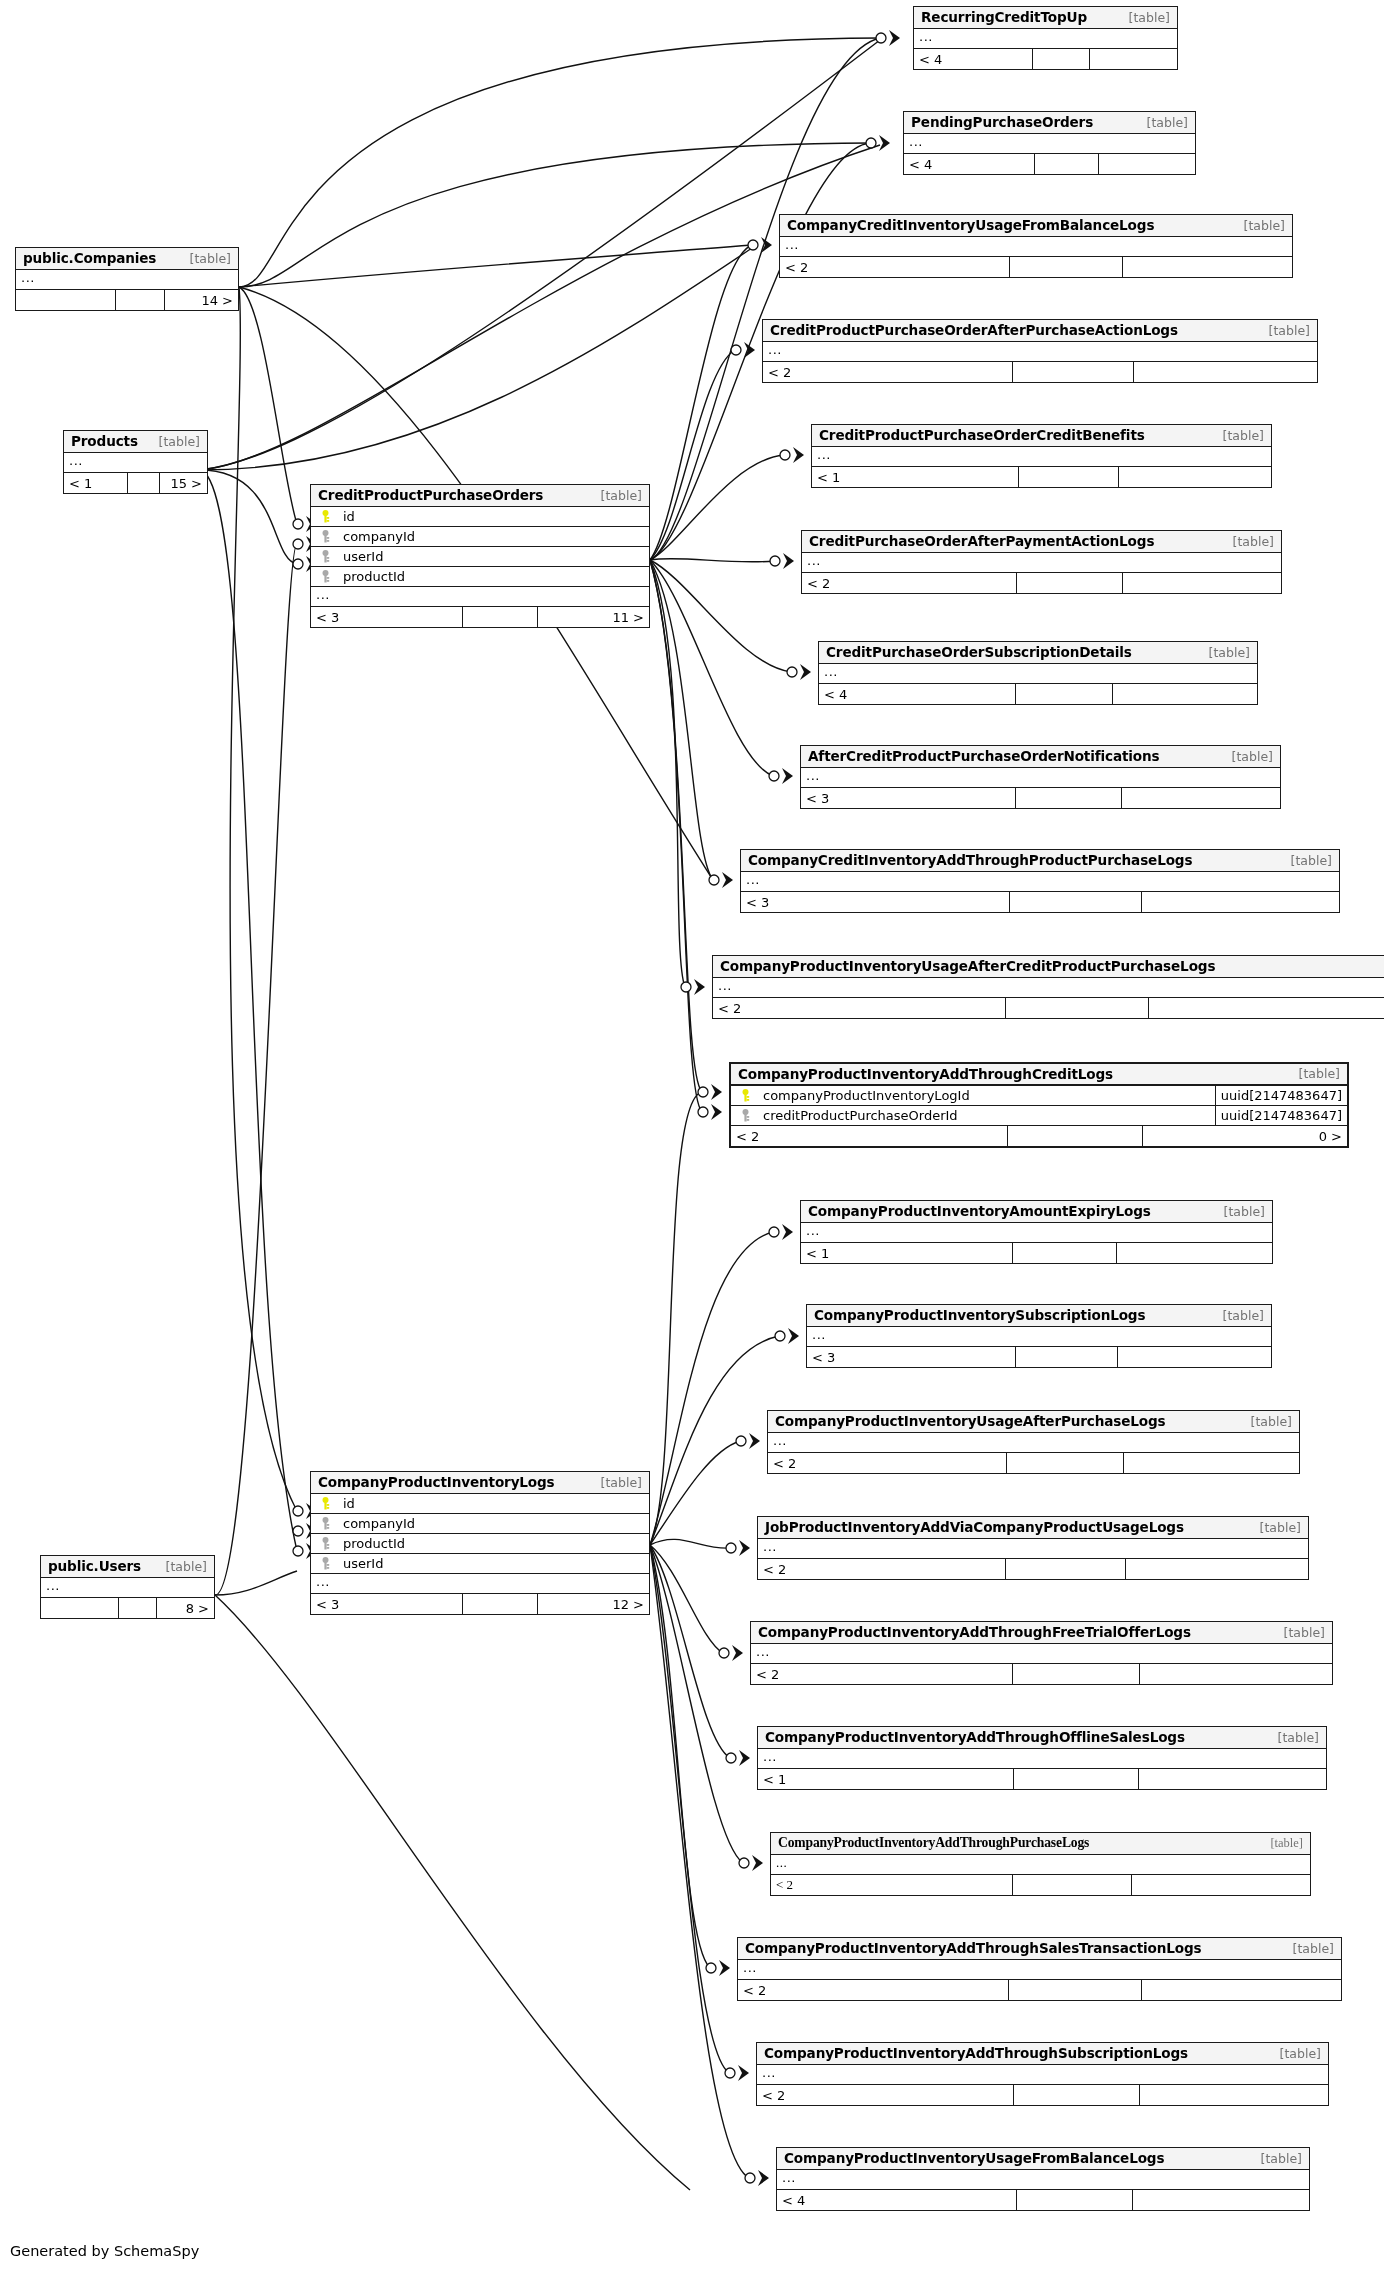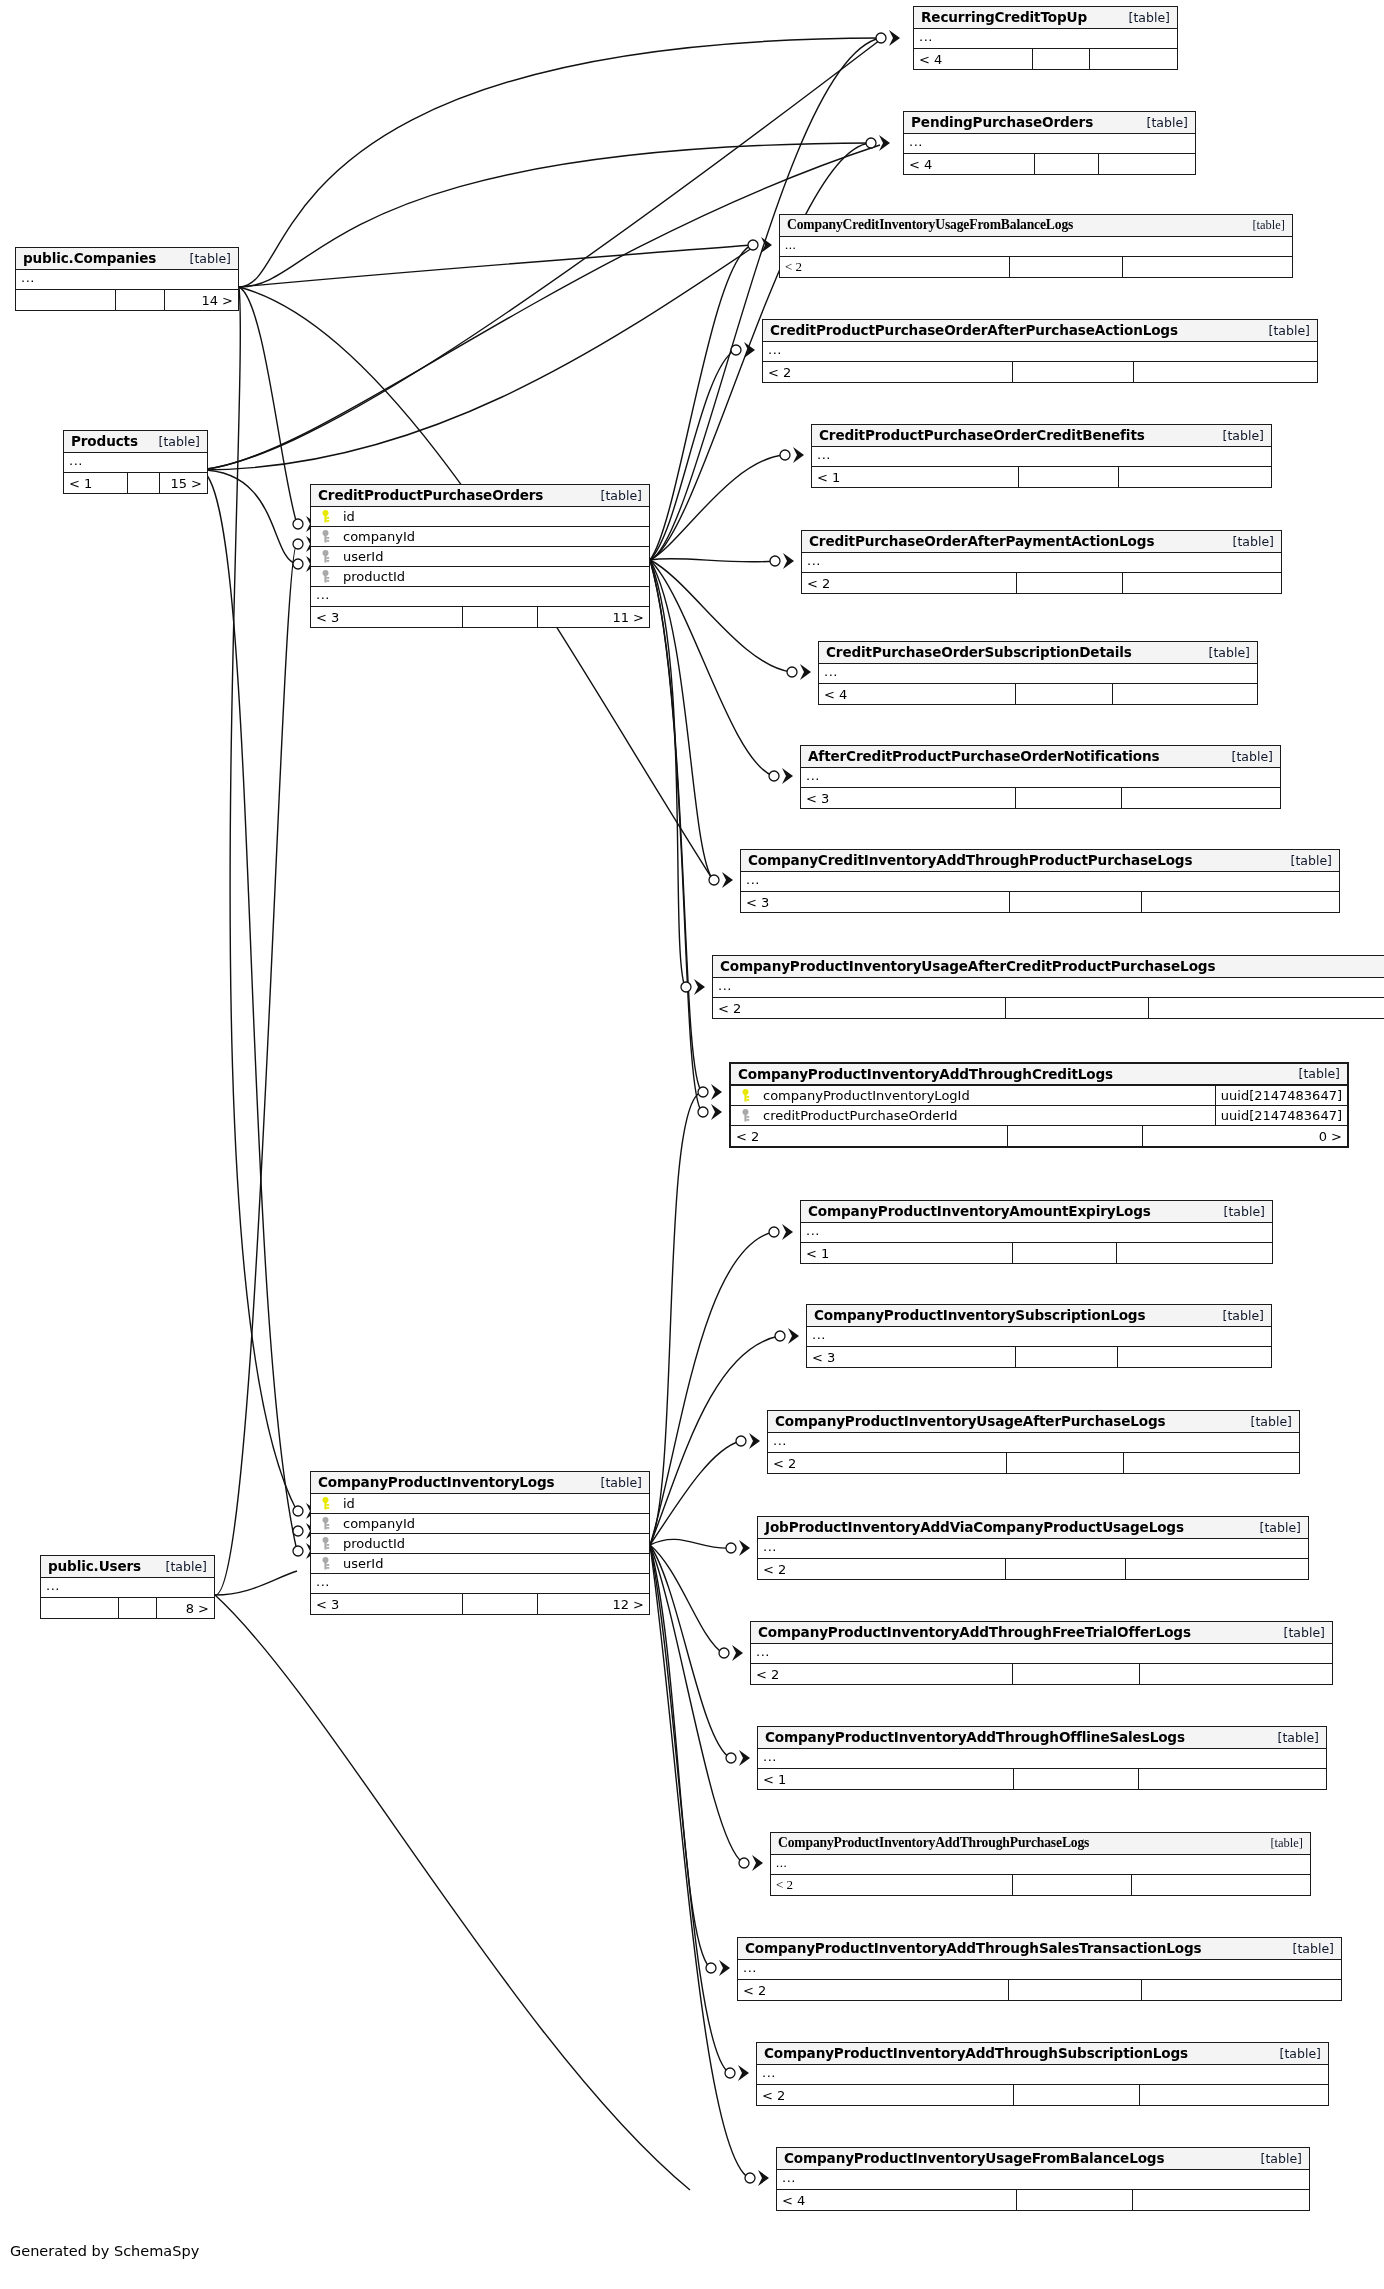--- a/index.html
+++ b/index.html
@@ -51,21 +51,21 @@
   }
   .tbl.emph .hdr { border-bottom-width: 2.2px; }
   .tbl .hdr .tname {
     font-weight: bold;
     font-size: 13.6px;
     letter-spacing: -0.15px;
   }
   .tbl .hdr .ttag {
     font-weight: normal;
     font-size: 12.5px;
-    color: #0f172a;
+    color: #737373;
     padding-left: 14px;
   }
   .tbl .ellip {
     box-sizing: border-box;
     height: 20px;
     line-height: 14px;
     padding: 1px 0 0 5px;
     border-bottom: 1.3px solid #1a1a1a;
     font-size: 13px;
     letter-spacing: 0.5px;
@@ -270,21 +270,21 @@
           <span class="tname">public.Companies</span>
           <span class="ttag">[table]</span>
         </div>
         <div class="ellip">...</div>
         <div class="foot">
           <div class="fc l" style="width: 101px;"></div>
           <div class="fc l" style="width: 49px;"></div>
           <div class="fc r" style="width: 74px;">14 &gt;</div>
         </div>
       </div>
-      <div class="tbl" style="left: 779px; top: 214px; width: 514px; font-family: Liberation Serif, serif;">
+      <div class="tbl" style="left: 779px; top: 214px; width: 514px;">
         <div class="hdr">
           <span class="tname">CompanyCreditInventoryUsageFromBalanceLogs</span>
           <span class="ttag">[table]</span>
         </div>
         <div class="ellip">...</div>
         <div class="foot">
           <div class="fc l" style="width: 231px;">&lt; 2</div>
           <div class="fc l" style="width: 113px;"></div>
           <div class="fc r" style="width: 170px;"></div>
         </div>

